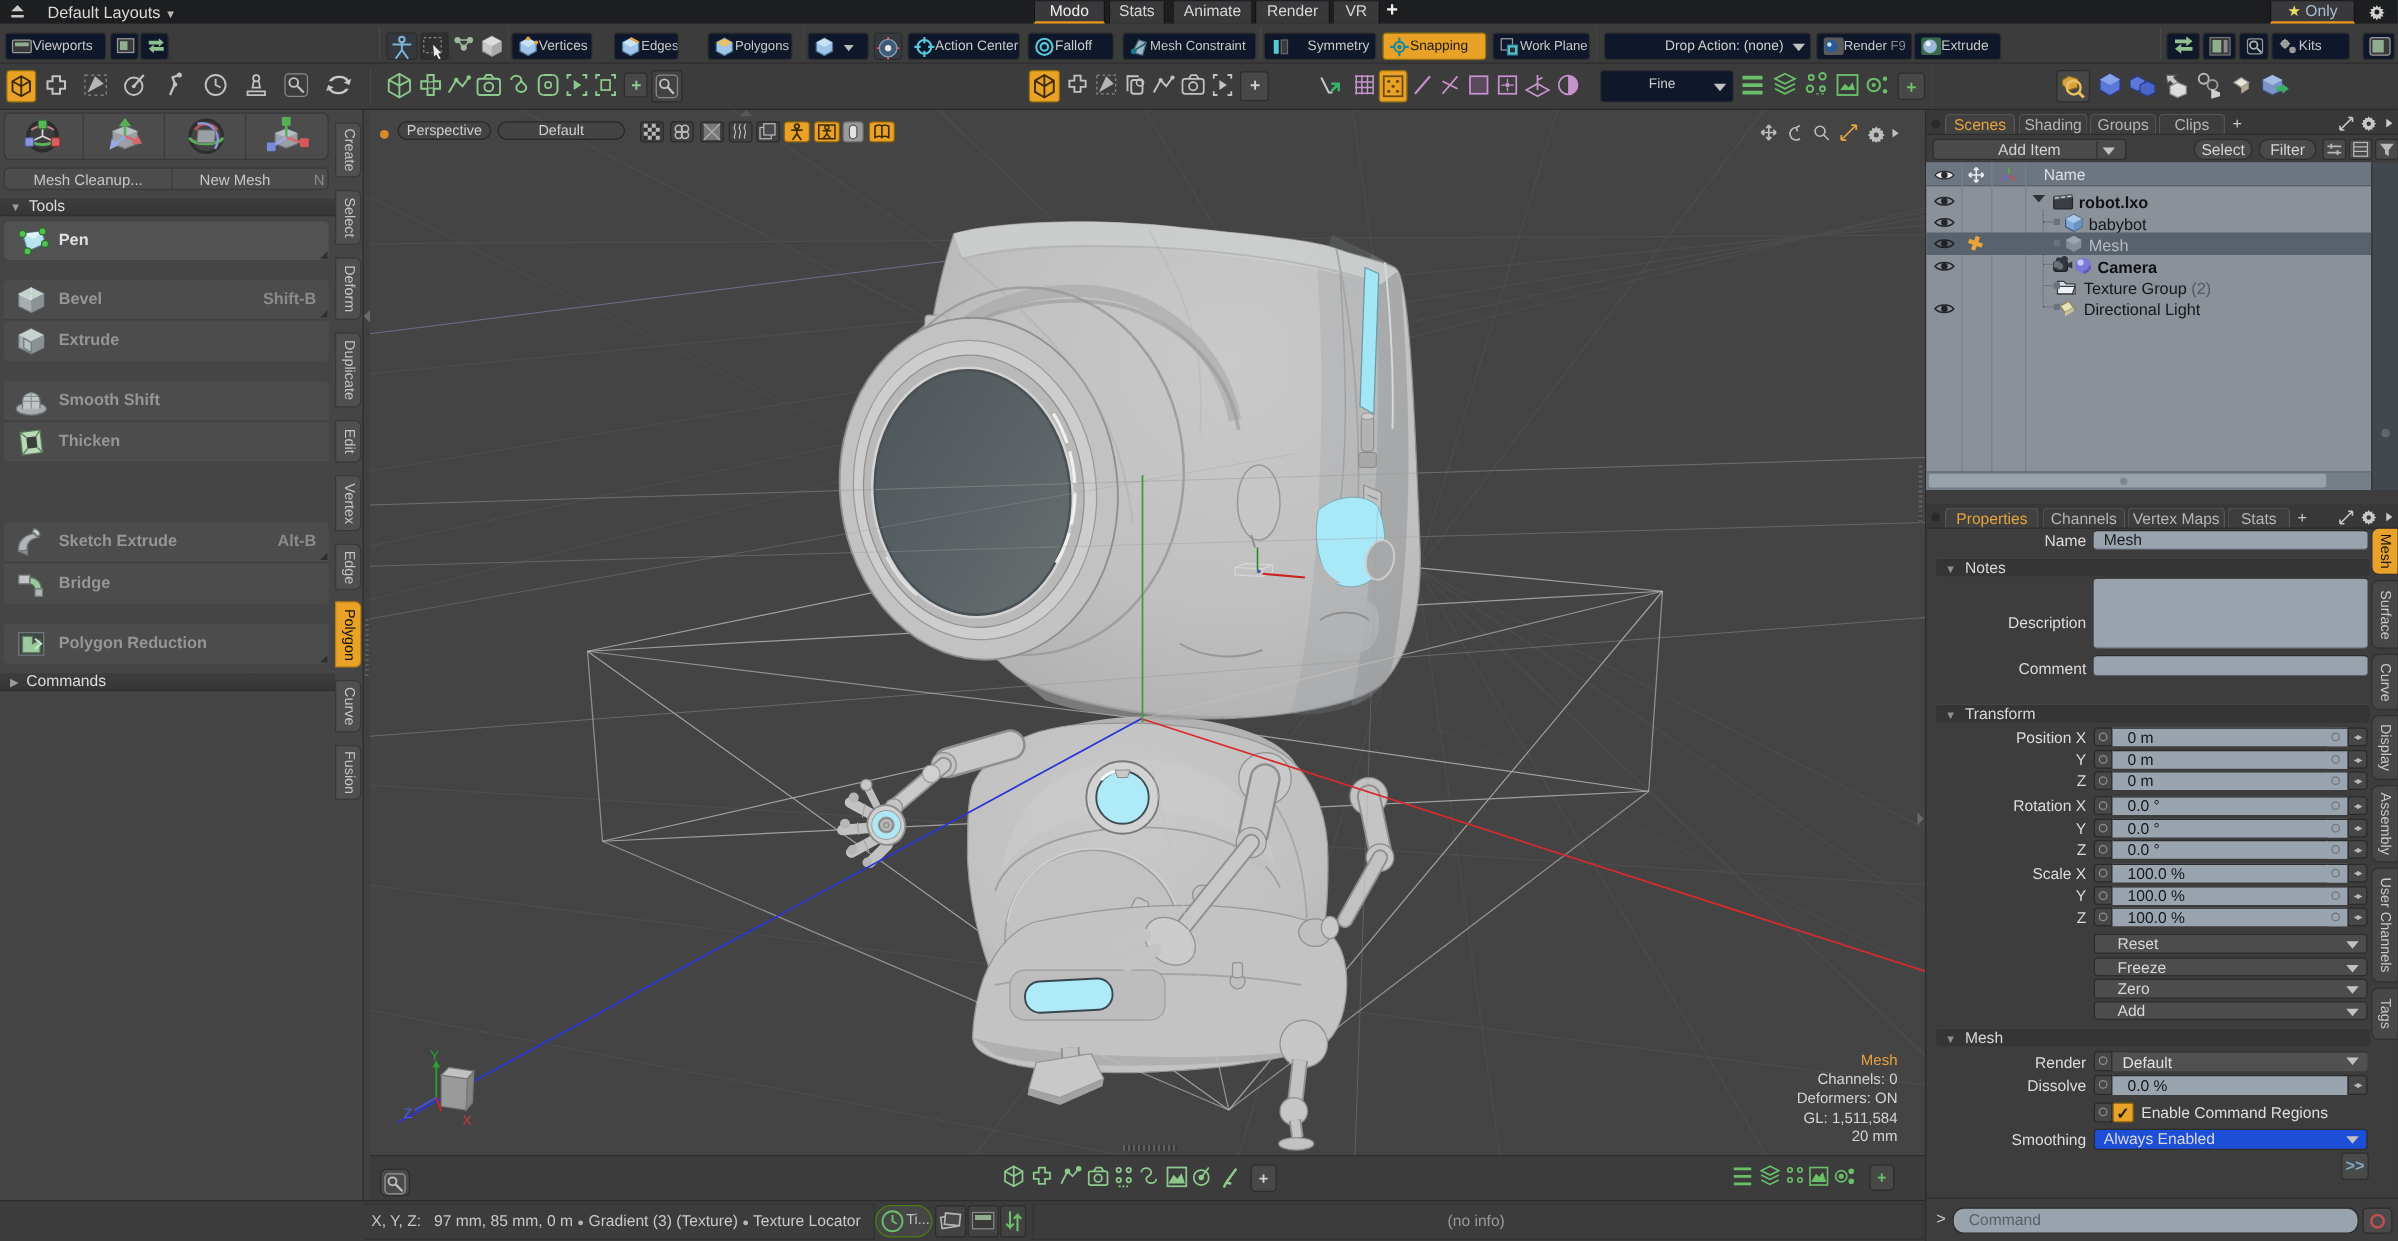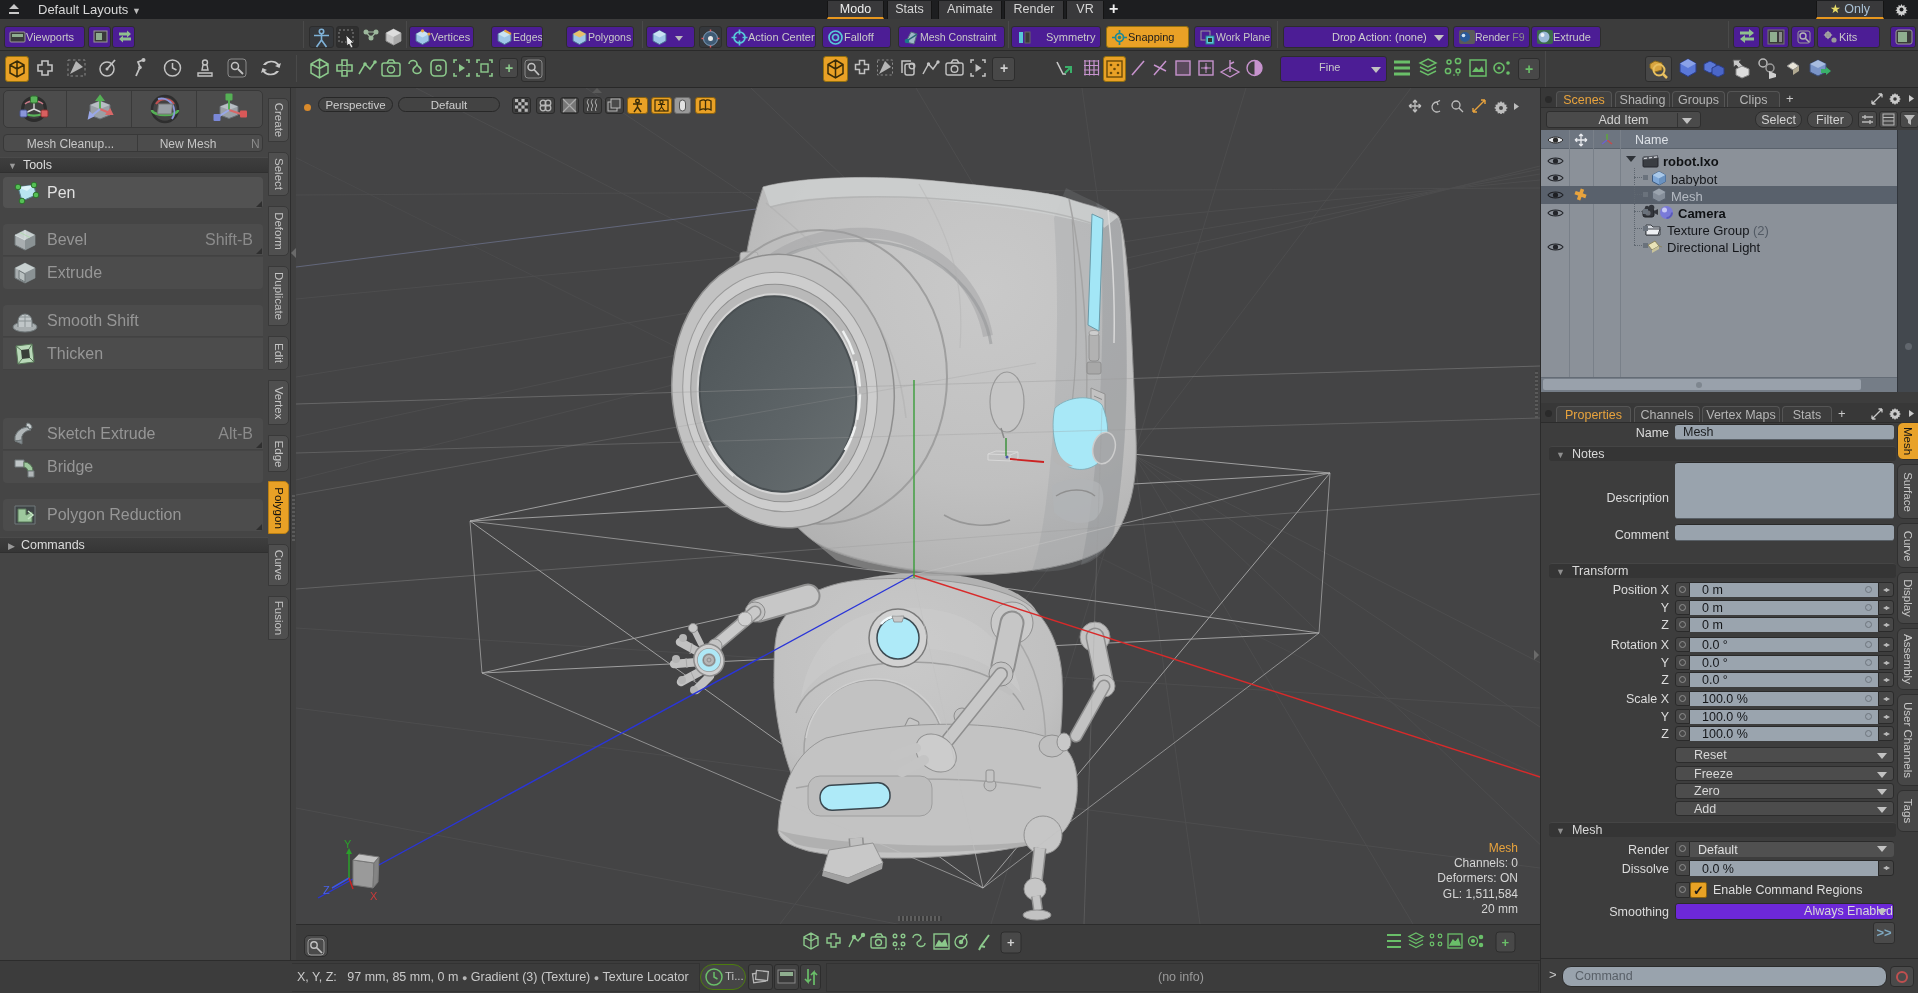--- a/index.html
+++ b/index.html
@@ -8,31 +8,31 @@
 .a { position:absolute; }
 #root { position:absolute; left:0; top:0; width:1918px; height:993px; }
 
 #menubar { left:0; top:0; width:1918px; height:19px; background:#1d1e20; }
 .mtab { position:absolute; top:1px; height:18px; background:#39393b; color:#d6d6d6;
   font-size:12.5px; text-align:center; line-height:17px; border-left:1px solid #141414; border-right:1px solid #141414;}
 .mtab.act { border-bottom:2px solid #e8971e; color:#efefef; }
 
 #row2 { left:0; top:19px; width:1918px; height:32px; background:#3c3c3c; border-bottom:1px solid #2a2a2a; }
 #row3 { left:0; top:51px; width:1918px; height:37px; background:#3c3c3c; border-bottom:1px solid #282828; }
-.tbtn { position:absolute; top:7px; height:22px; background:#4c1d95; border:1px solid #2d2d2d;
+.tbtn { position:absolute; top:7px; height:22px; background:#0f172a; border:1px solid #2d2d2d;
   border-radius:3px; color:#c9c9c9; font-size:11px; line-height:20px; white-space:nowrap; overflow:hidden; }
 .tbtn .lbl { margin-left:21px; margin-right:3px; display:inline-block; }
 .tbtn svg { position:absolute; left:4px; top:2px; }
 .ibtn { position:absolute; background:#424242; border:1px solid #2d2d2d; border-radius:3px; }
 .sep2 { position:absolute; top:2px; height:27px; width:1px; background:#2e2e2e; border-right:1px solid #4a4a4a; }
 
 #leftpanel { left:0; top:88px; width:296px; height:905px; background:#454545; }
 #lpdivider { position:absolute; left:290px; top:0; width:6px; height:905px; background:#404040; border-left:1px solid #2e2e2e; }
 .lbtn { position:absolute; left:3px; width:260px; height:31px; background:#4c4c4c; border-radius:4px;
-  color:#969696; font-size:16px; }
+  color:#969696; font-size:13px;font-weight:bold; }
 .lbtn .txt { position:absolute; left:44px; top:7px; }
 .lbtn .key { position:absolute; right:10px; top:7px; color:#8b8b8b; }
 .lhdr { position:absolute; left:0px; width:268px; height:16px; background:linear-gradient(#3e3e3e,#363636);
   color:#dcdcdc; font-size:12.5px; line-height:15px; border-top:1px solid #4a4a4a; border-bottom:1px solid #303030;}
 .lhdr .tri { color:#9a9a9a; font-size:9px; margin:0 6px 0 8px; }
 .vtab { position:absolute; left:268px; width:21px; background:#4f4f4f; border:1px solid #393939;
   border-radius:0 5px 5px 0; color:#c4c4c4; font-size:11.5px; }
 .vtab span { position:absolute; left:50%; top:50%; transform:translate(-50%,-50%) rotate(90deg); white-space:nowrap; }
 .vtab.orange { background:#e9a126; color:#101010; border-color:#b97f14;}
 
@@ -1357,21 +1357,21 @@
         <span class="spin" style="height:16px;line-height:14px;">◂▸</span>
       </div>
   <div class="trow" style="top:794px;height:16px;background:none;">
         <span class="knob" style="height:16px;">
           <i></i>
         </span>
         <span class="a" style="left:15px;top:0;width:17px;height:16px;background:#e8a225;border:1px solid #8a6210;border-radius:2px;color:#1a1a1a;font-size:13px;font-weight:bold;text-align:center;line-height:15px;">✓</span>
         <span class="a" style="left:38px;top:1px;color:#dedede;font-size:12.5px;white-space:nowrap;">Enable Command Regions</span>
       </div>
   <div class="flabel" style="left:0;top:817px;width:128px;">Smoothing</div>
-  <div class="dbtn" style="top:815px;height:17px;background:#6d28d9;text-align:right;"><span style="margin-left:7px;">Always Enabled</span><span class="ar"></span></div>
+  <div class="dbtn" style="top:815px;height:17px;background:#1d4ed8;"><span style="margin-left:7px;">Always Enabled</span><span class="ar"></span></div>
   <div class="rbtn" style="left:332px;top:834px;width:22px;height:22px;color:#7fa8c0;font-weight:bold;font-size:13px;line-height:20px;">&gt;&gt;</div>
 
   <div class="a" style="left:0;top:870px;width:378px;height:35px;background:#3d3d3d;border-top:1px solid #2c2c2c;">
     <span class="a" style="left:8px;top:8px;color:#c9c9c9;font-size:13px;">&gt;</span>
     <div class="a" style="left:21px;top:7px;width:325px;height:21px;background:#99a3ad;border-radius:9px;border:1px solid #2c2c2c;color:#596068;font-size:12.5px;line-height:19px;padding-left:12px;">Command</div>
     <div class="a" style="left:349px;top:7px;width:24px;height:21px;background:#4a4a4a;border:1px solid #2c2c2c;border-radius:4px;">
           <span class="a" style="left:5px;top:3.5px;width:12px;height:12px;border:2px solid #c05050;border-radius:50%;"></span>
         </div>
   </div>
 

